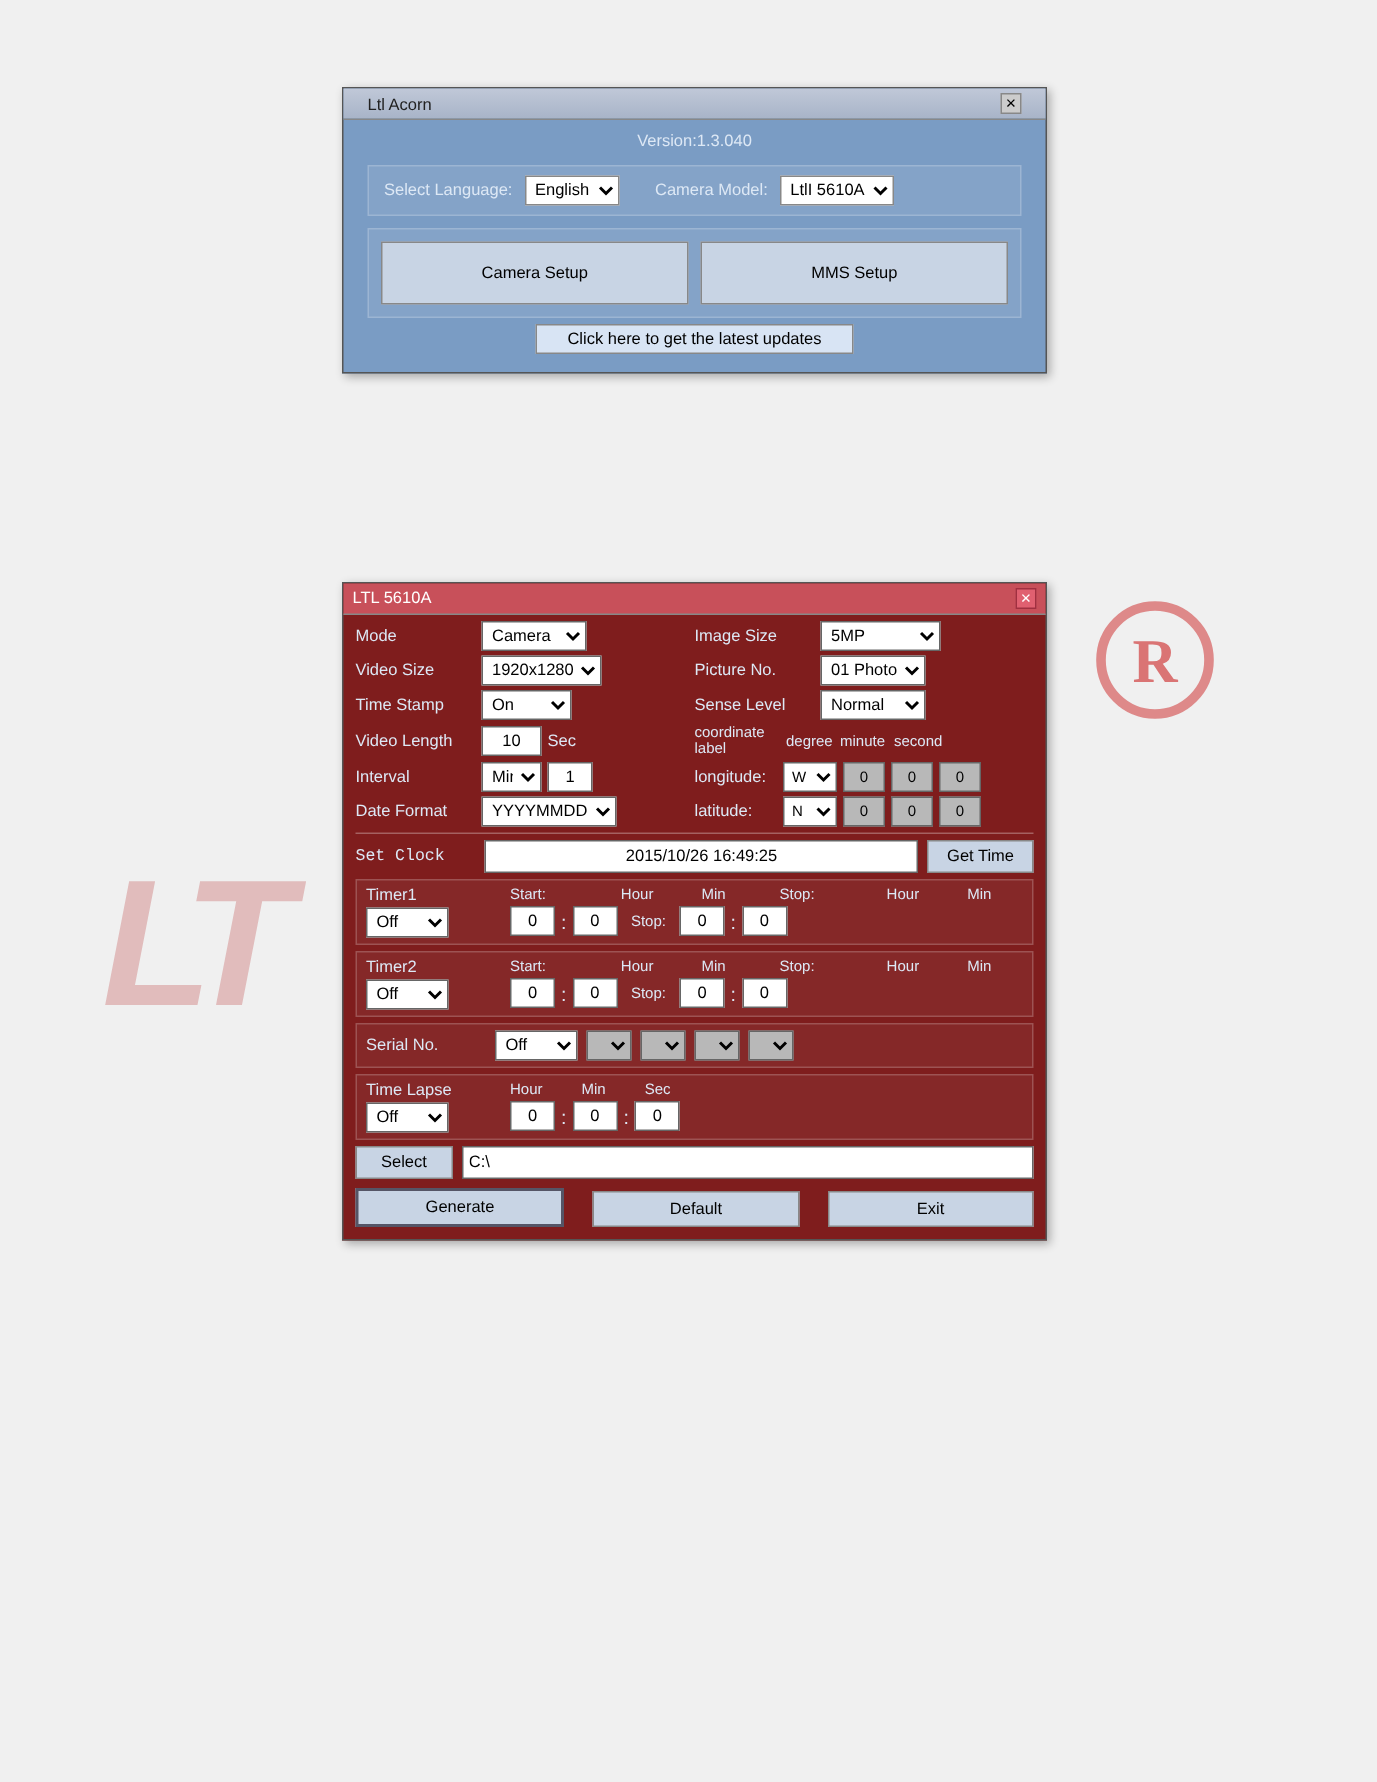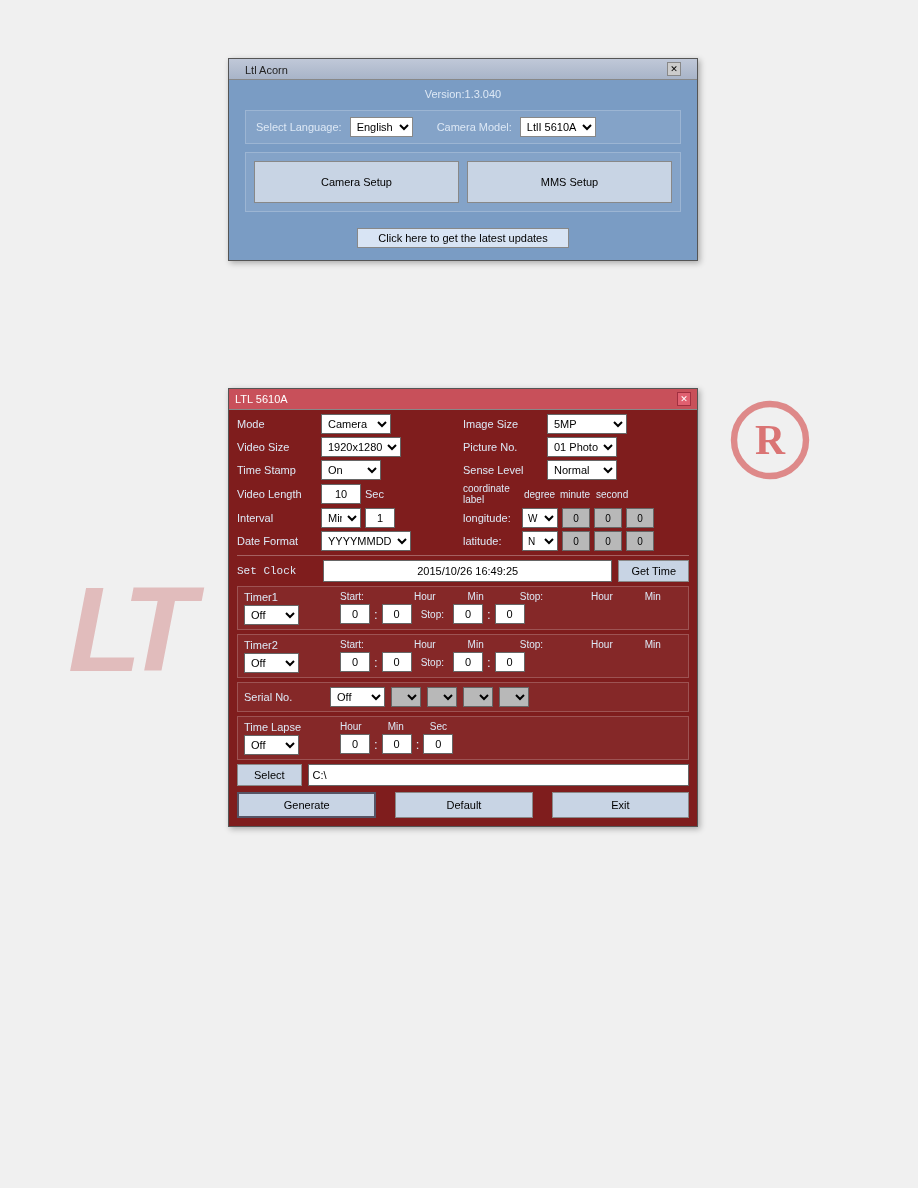--- a/index.html
+++ b/index.html
@@ -85,21 +85,21 @@
       flex: 1;
       padding: 14px 6px;
       background: #c8d4e4;
       border: 1px solid #888;
       font-size: 11px;
       cursor: pointer;
       text-align: center;
     }
     .update-btn-row {
       text-align: center;
-      margin-top: 16px;
+      margin-top: 4px;
     }
     .update-btn {
       padding: 3px 20px;
       background: #d8e4f4;
       border: 1px solid #888;
       font-size: 11px;
       cursor: pointer;
     }
 
     
@@ -277,20 +277,21 @@
       padding: 2px 4px;
       background: white;
       border: 1px solid #666;
       height: 22px;
     }
 
     
     .bottom-btns {
       display: flex;
       gap: 19px;
+      align-items: flex-end;
     }
     .bottom-btn {
       flex: 1;
       padding: 5px;
       background: #c8d4e4;
       border: 1px solid #888;
       font-size: 11px;
       cursor: pointer;
       text-align: center;
     }

